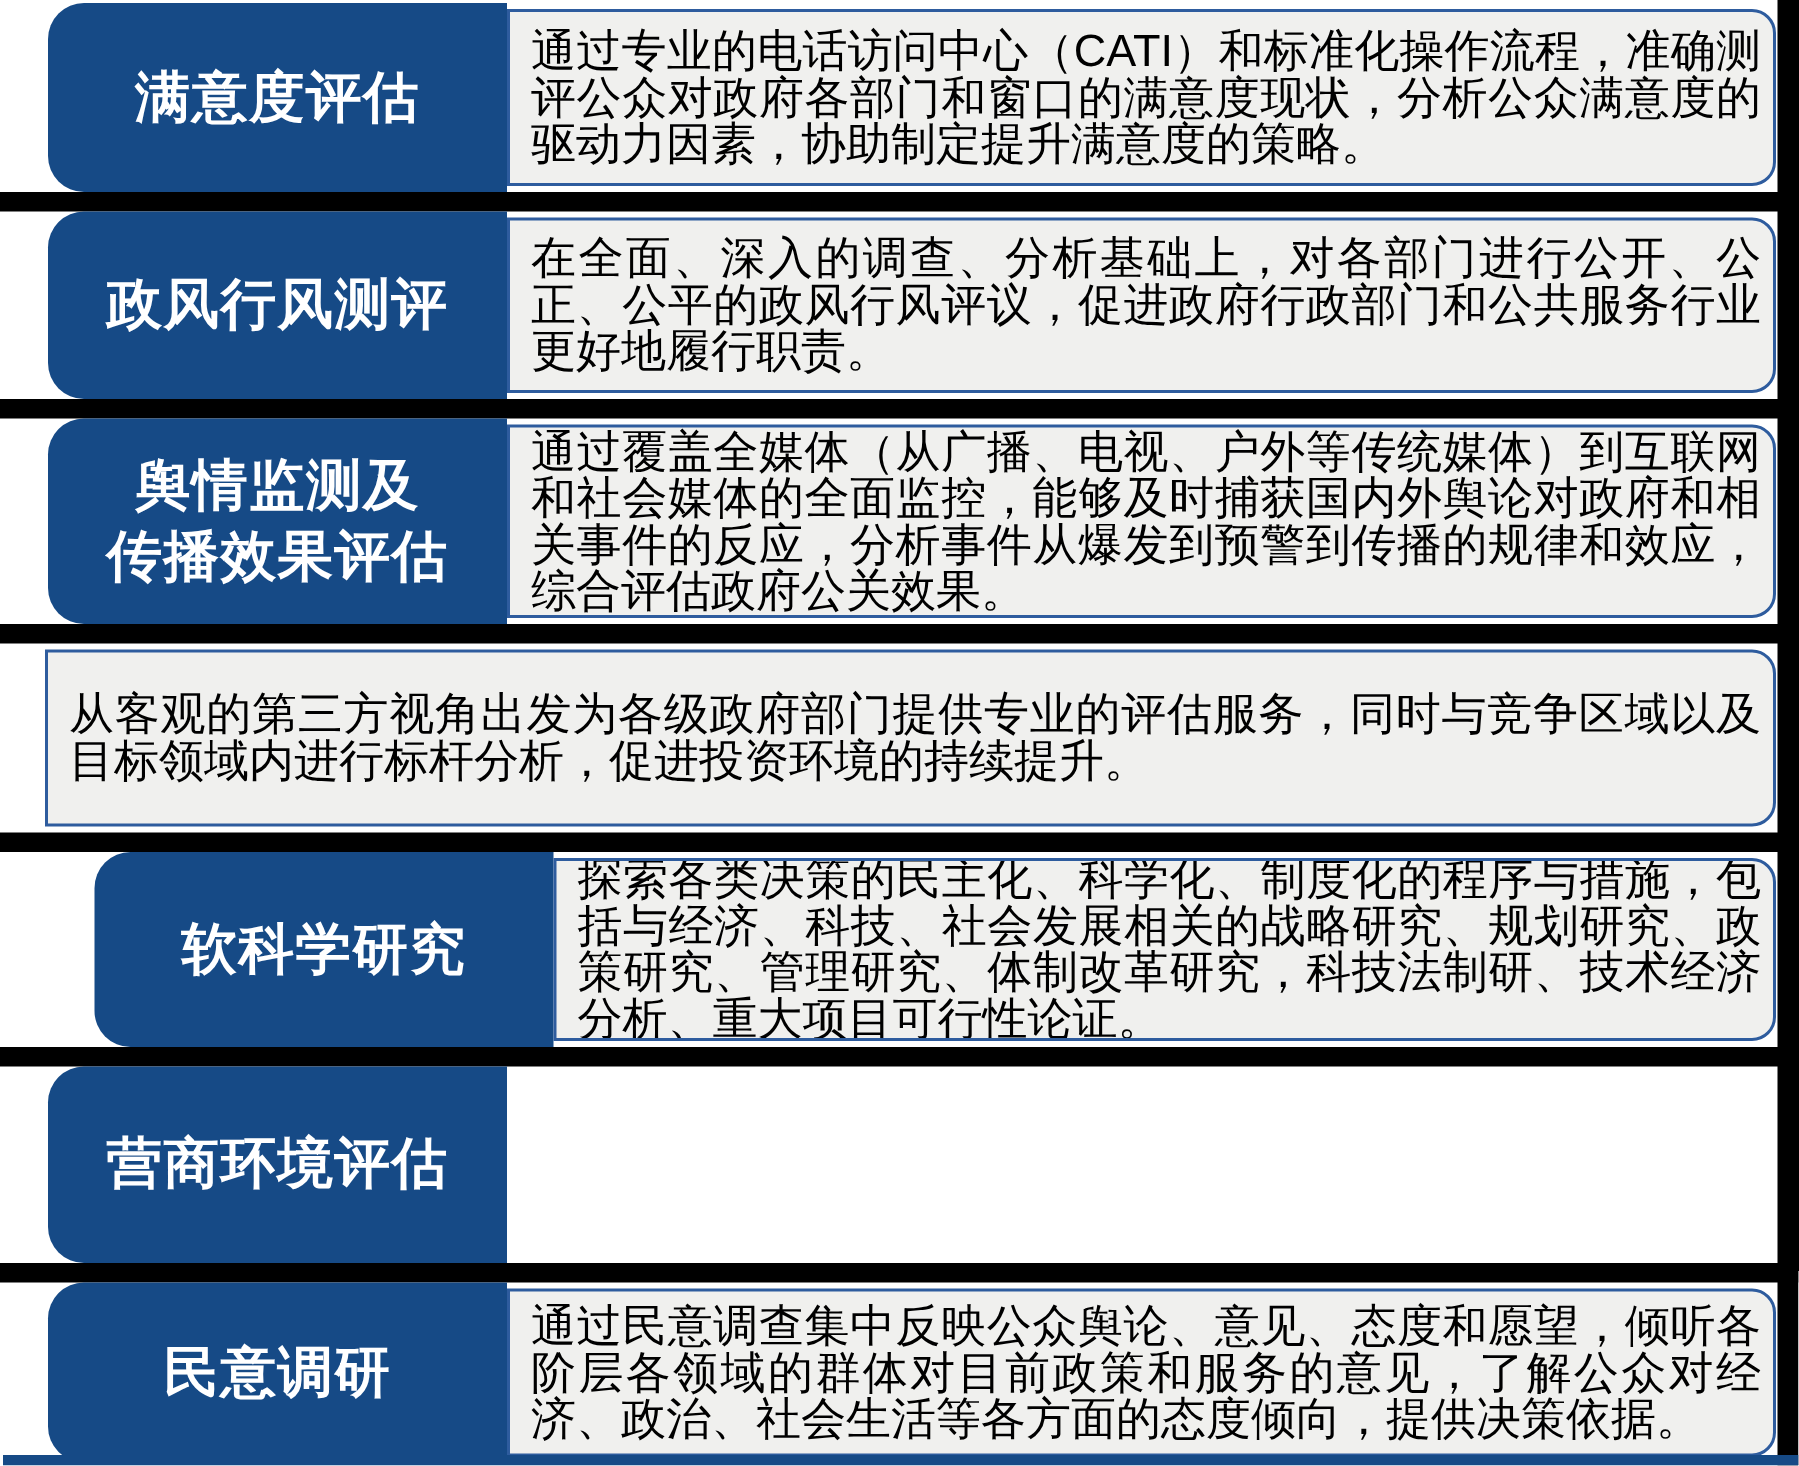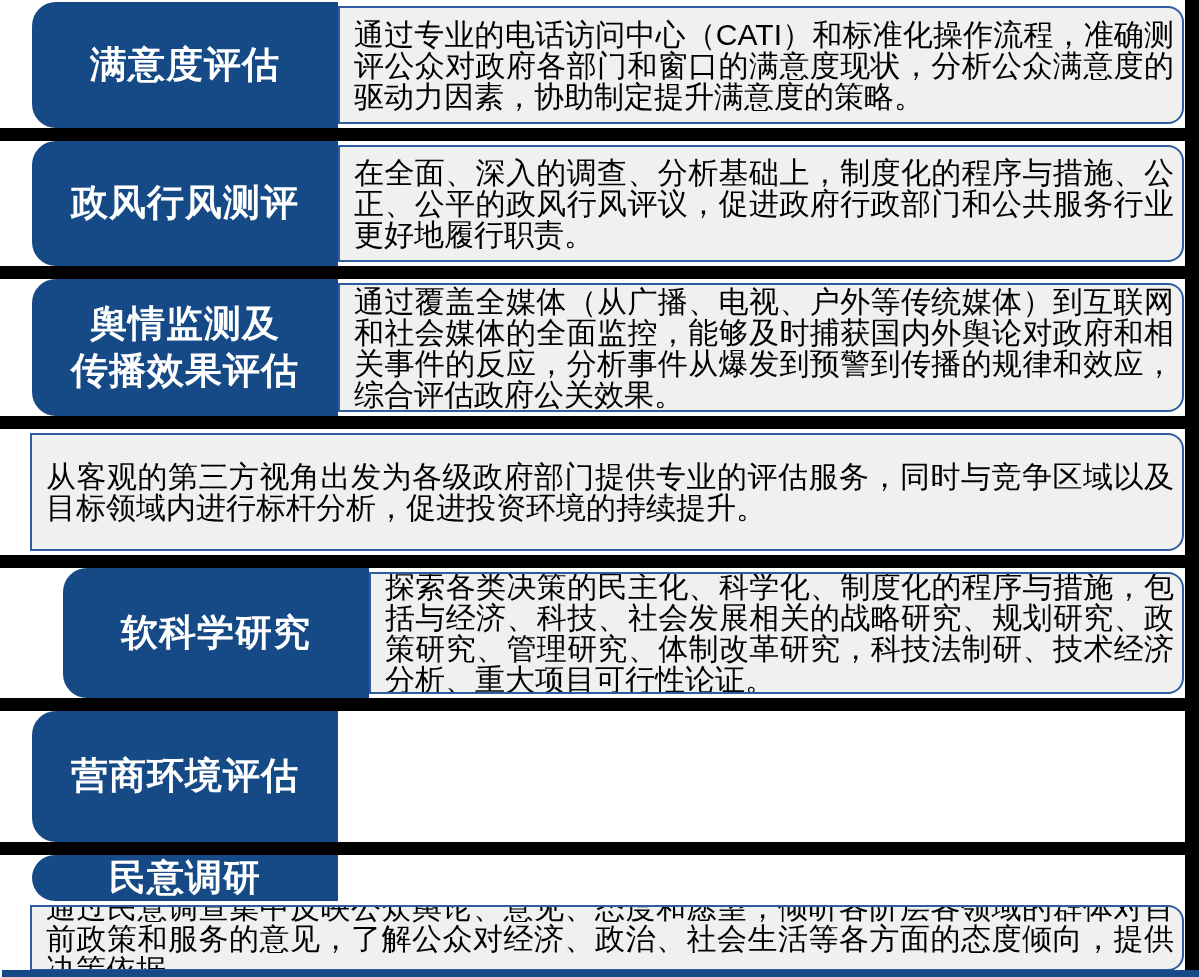--- a/index.html
+++ b/index.html
@@ -94,21 +94,21 @@
       <p class="desc-text">通过专业的电话访问中心（CATI）和标准化操作流程，准确测评公众对政府各部门和窗口的满意度现状，分析公众满意度的驱动力因素，协助制定提升满意度的策略。</p>
     </div>
   </div>
   <div class="separator"></div>
 
   <div class="row" style="height: 125px;">
     <div class="label-box">
       <span class="label-text">政风行风测评</span>
     </div>
     <div class="desc-box">
-      <p class="desc-text">在全面、深入的调查、分析基础上，制度化的程序与措施、公正、公平的政风行风评议，促进政府行政部门和公共服务行业更好地履行职责。</p>
+      <p class="desc-text">在全面、深入的调查、分析基础上，对各部门进行公开、公正、公平的政风行风评议，促进政府行政部门和公共服务行业更好地履行职责。</p>
     </div>
   </div>
   <div class="separator"></div>
 
   <div class="row" style="height: 137px;">
     <div class="label-box">
       <span class="label-text">舆情监测及
 传播效果评估</span>
     </div>
     <div class="desc-box">
@@ -134,21 +134,21 @@
   </div>
   <div class="separator"></div>
 
   <div class="row" style="height: 131px; border-radius: 14px;">
     <div class="label-box">
       <span class="label-text">营商环境评估</span>
     </div>
   </div>
   <div class="separator"></div>
 
-  <div class="row" style="height: 120px; flex-direction: column;">
+  <div class="row" style="height: 120px;">
     <div class="label-box">
       <span class="label-text">民意调研</span>
     </div>
     <div class="desc-box">
       <p class="desc-text">通过民意调查集中反映公众舆论、意见、态度和愿望，倾听各阶层各领域的群体对目前政策和服务的意见，了解公众对经济、政治、社会生活等各方面的态度倾向，提供决策依据。</p>
     </div>
   </div>
 
 </div>
   <div class="right-strip"></div>

